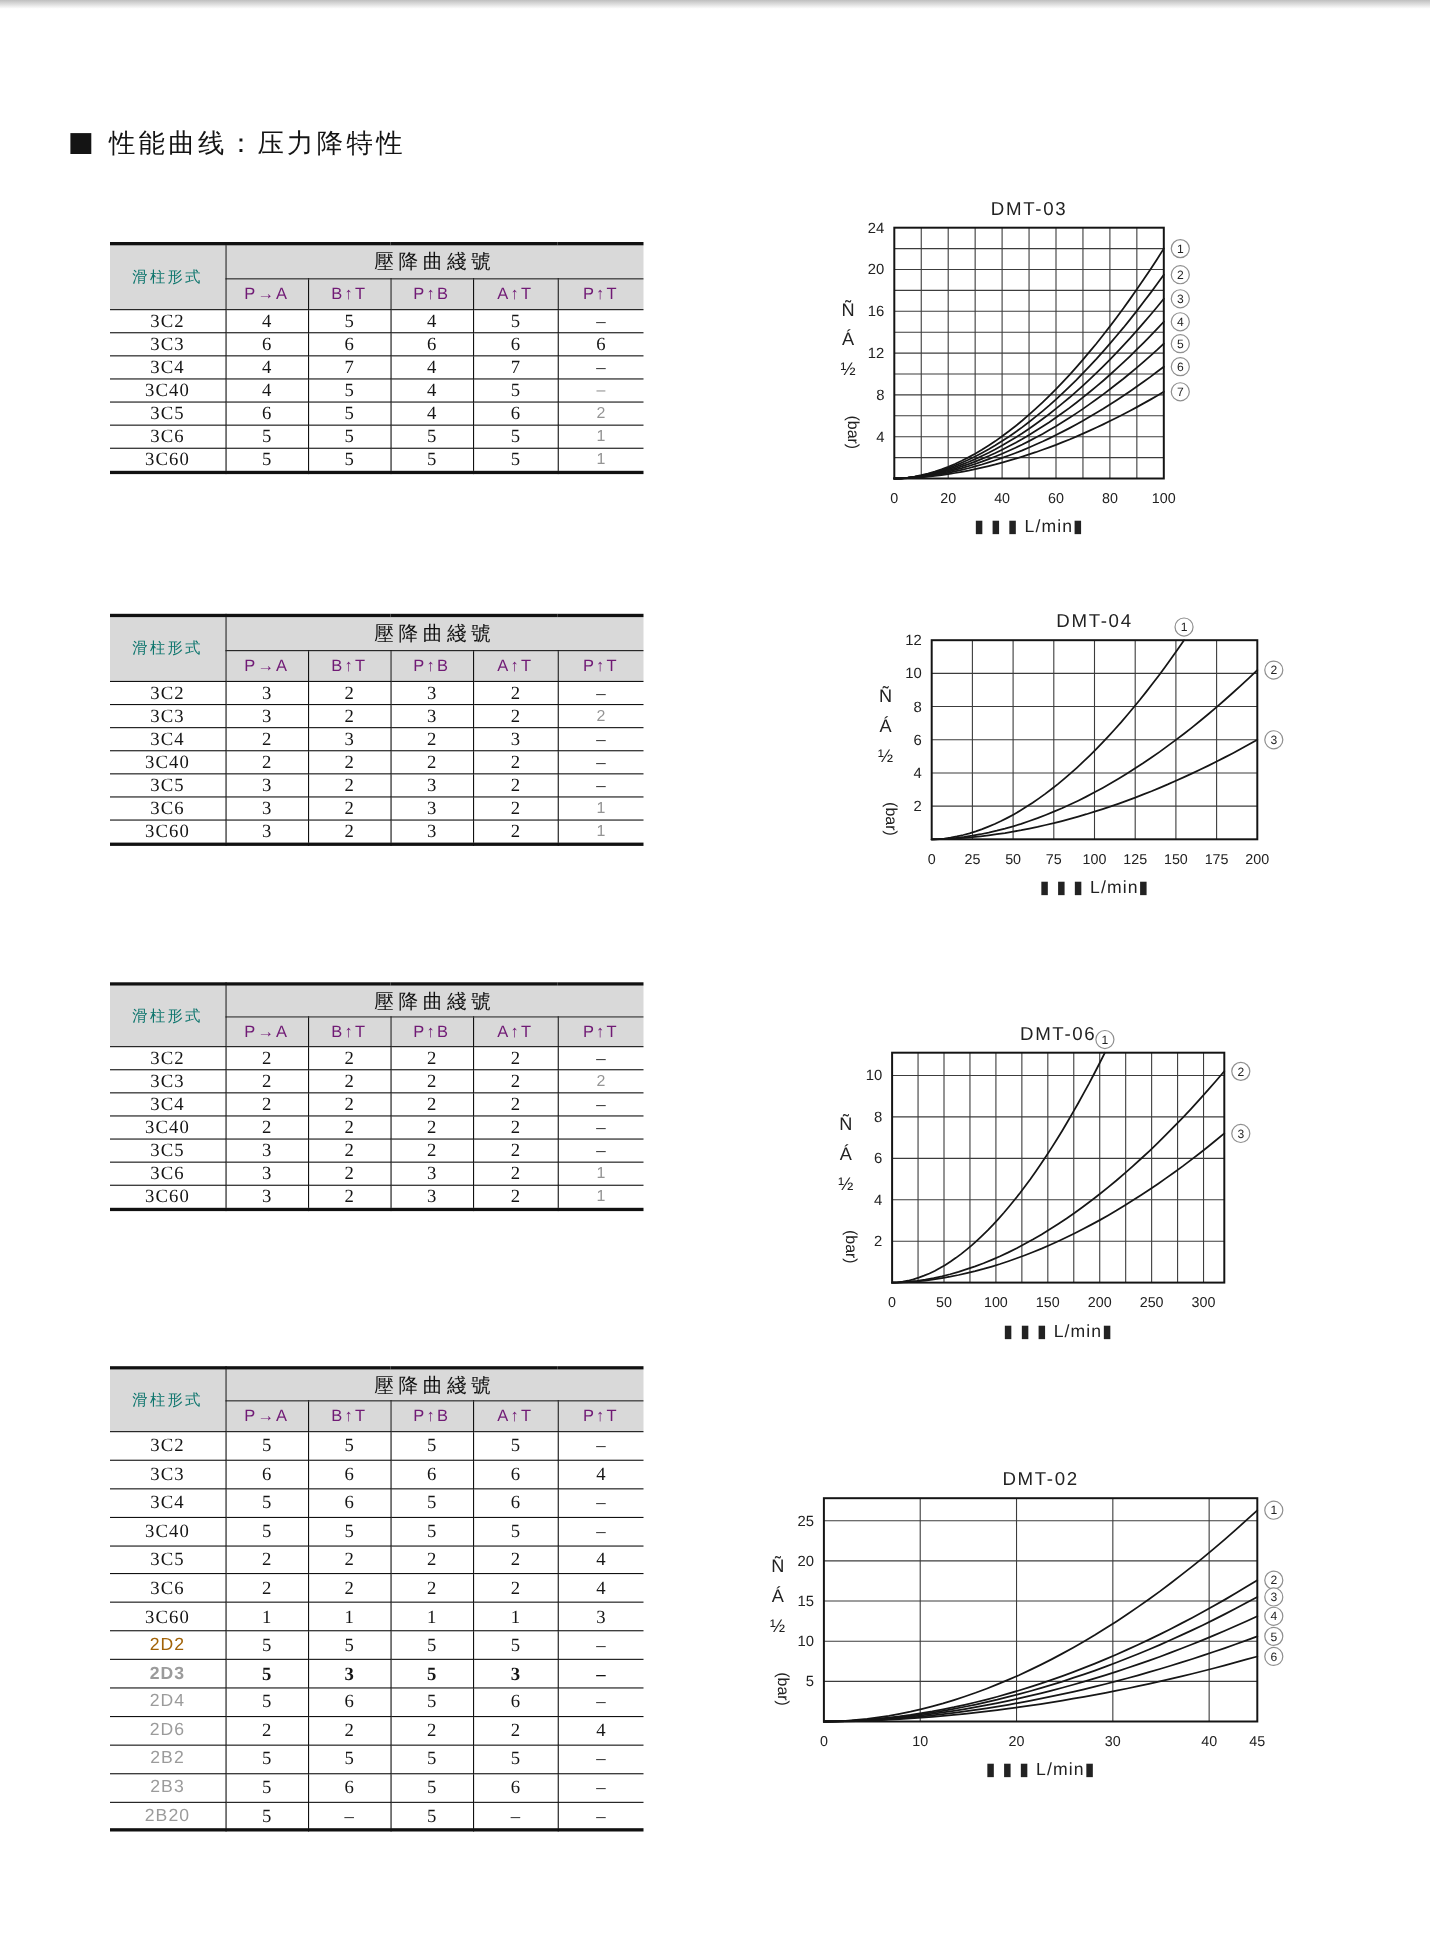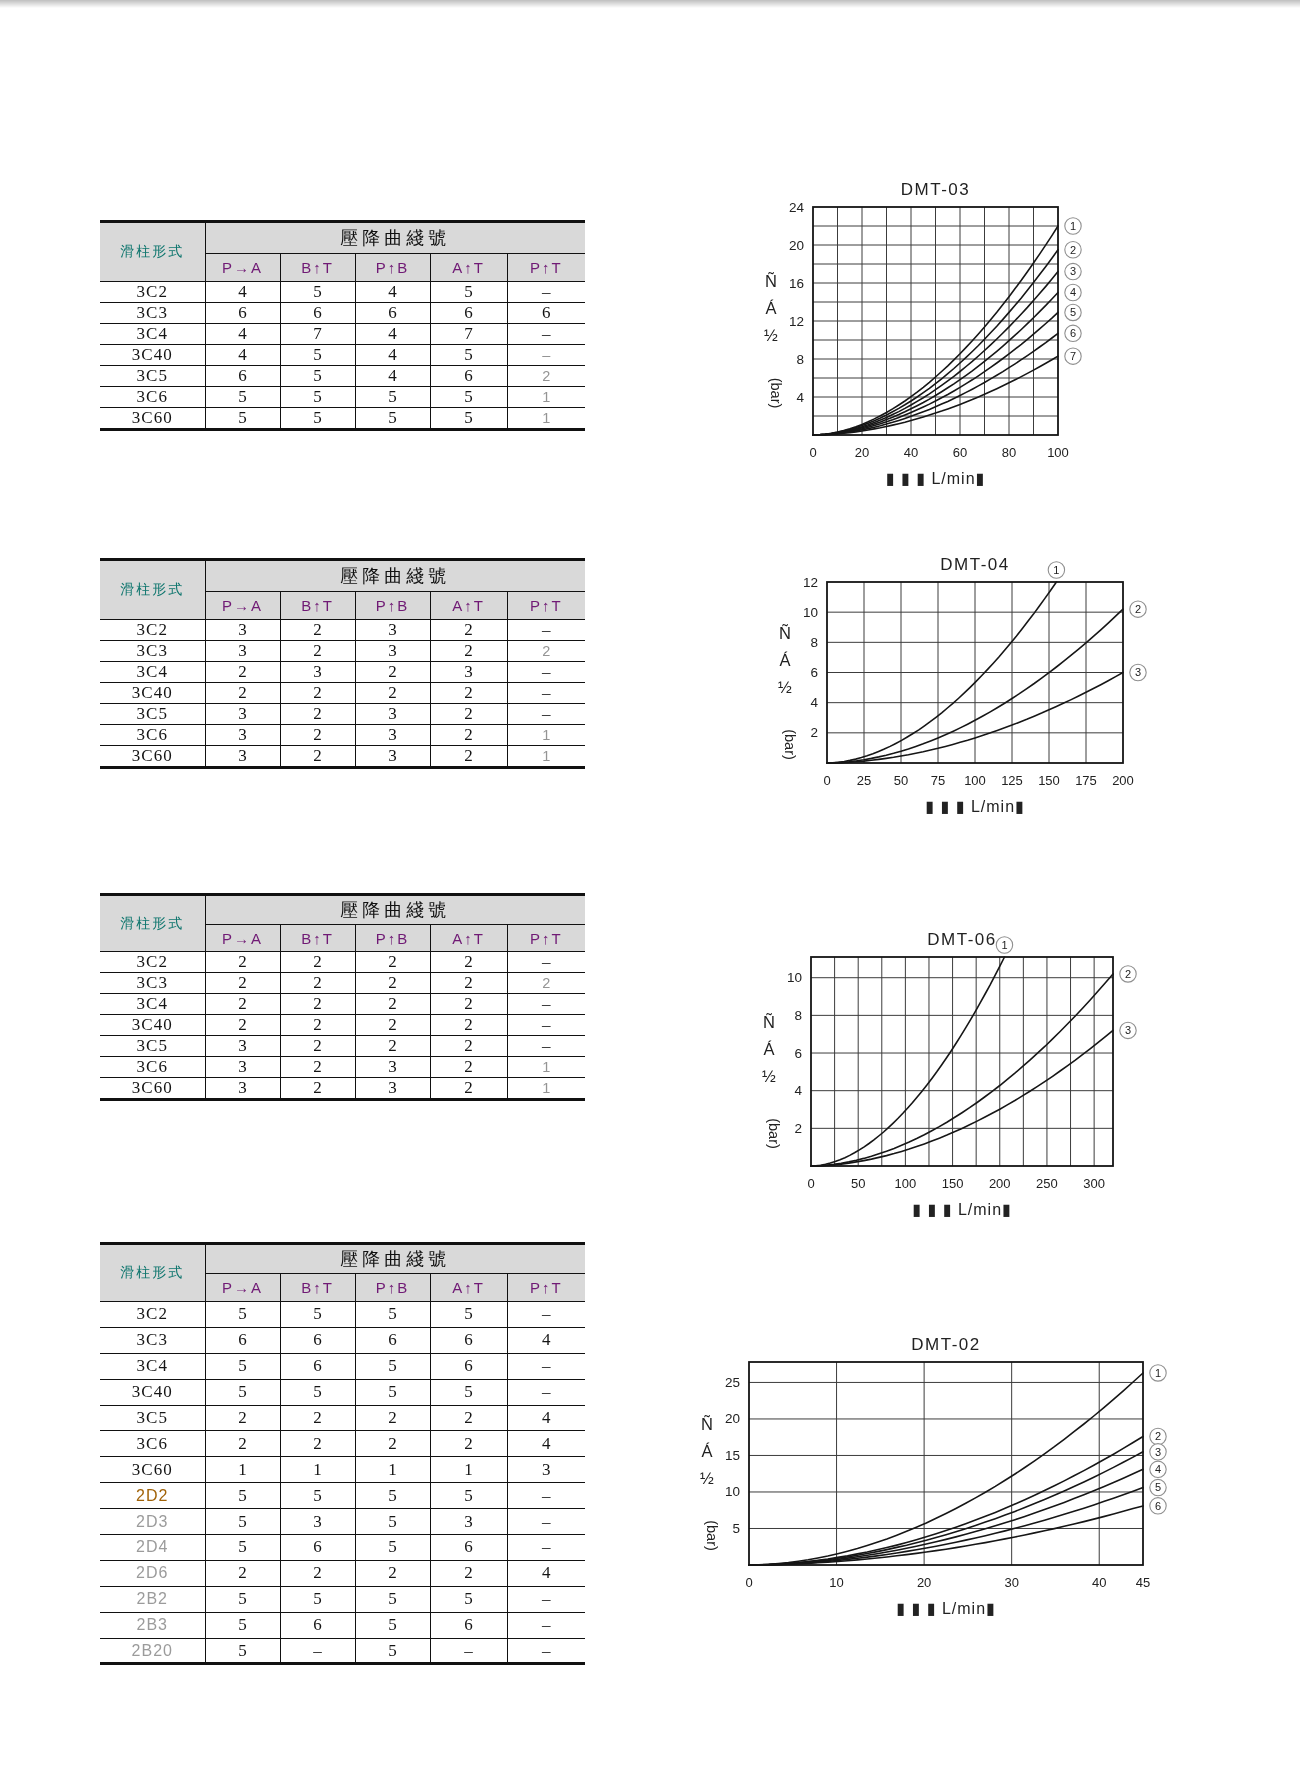--- a/index.html
+++ b/index.html
@@ -31,20 +31,24 @@
 
   .chart{position:absolute;}
   .chart svg text{font-family:"Liberation Sans",sans-serif;fill:#222;}
 </style>
 </head>
 <body>
 
 <div class="canvas">
   <div class="topfade"></div>
 
+  <div class="page-title">
+    <span class="sq"></span>
+    <span class="txt">性能曲线：压力降特性</span>
+  </div>
 
   <div class="tbl" style="left:100px;top:220px;width:485px;">
       <table>
         <colgroup>
           <col style="width: 105px;">
           <col style="width: 75px;">
           <col style="width: 75px;">
           <col style="width: 75px;">
           <col style="width: 77px;">
           <col style="width: 78px;">
@@ -369,21 +373,21 @@
             <td class="val">3</td>
           </tr>
           <tr style="height: 25.9px;">
             <td class="lbl-sans">2D2</td>
             <td class="val">5</td>
             <td class="val">5</td>
             <td class="val">5</td>
             <td class="val">5</td>
             <td class="val">–</td>
           </tr>
-          <tr style="height: 25.9px;">
+          <tr style="height: 25.9px; font-weight: bold;">
             <td class="lbl-sans-muted">2D3</td>
             <td class="val">5</td>
             <td class="val">3</td>
             <td class="val">5</td>
             <td class="val">3</td>
             <td class="val">–</td>
           </tr>
           <tr style="height: 25.9px;">
             <td class="lbl-sans-muted">2D4</td>
             <td class="val">5</td>
@@ -493,21 +497,21 @@
           <circle cx="355" cy="120.5" r="8.2" fill="#fff" stroke="#8f8f8f" stroke-width="1.1"></circle>
           <text x="355" y="124.3" text-anchor="middle" font-size="11" fill="#5e5e5e">4</text>
           <circle cx="355" cy="140.45" r="8.2" fill="#fff" stroke="#8f8f8f" stroke-width="1.1"></circle>
           <text x="355" y="144.25" text-anchor="middle" font-size="11" fill="#5e5e5e">5</text>
           <circle cx="355" cy="161.35000000000002" r="8.2" fill="#fff" stroke="#8f8f8f" stroke-width="1.1"></circle>
           <text x="355" y="165.15000000000003" text-anchor="middle" font-size="11" fill="#5e5e5e">6</text>
           <circle cx="355" cy="184.14999999999998" r="8.2" fill="#fff" stroke="#8f8f8f" stroke-width="1.1"></circle>
           <text x="355" y="187.95" text-anchor="middle" font-size="11" fill="#5e5e5e">7</text>
         </g>
       </svg></div>
-  <div class="chart" style="left:732px;top:547px;width:436px;height:292px;text-align:right;"><svg width="436" height="292">
+  <div class="chart" style="left:752px;top:547px;width:436px;height:292px;text-align:right;"><svg width="436" height="292">
         <g stroke="#3c3c3c" stroke-width="1">
           <line x1="132" y1="35" x2="132" y2="216"></line>
           <line x1="169" y1="35" x2="169" y2="216"></line>
           <line x1="206" y1="35" x2="206" y2="216"></line>
           <line x1="243" y1="35" x2="243" y2="216"></line>
           <line x1="280" y1="35" x2="280" y2="216"></line>
           <line x1="317" y1="35" x2="317" y2="216"></line>
           <line x1="354" y1="35" x2="354" y2="216"></line>
           <line x1="95" y1="185.83333333333334" x2="391" y2="185.83333333333334"></line>
           <line x1="95" y1="155.66666666666669" x2="391" y2="155.66666666666669"></line>

